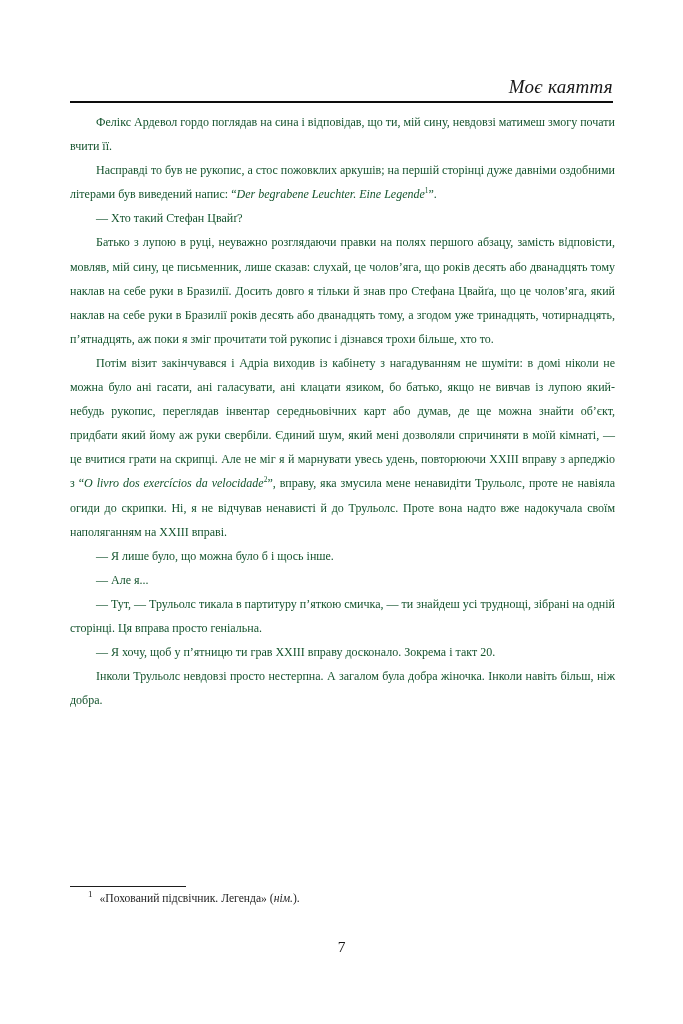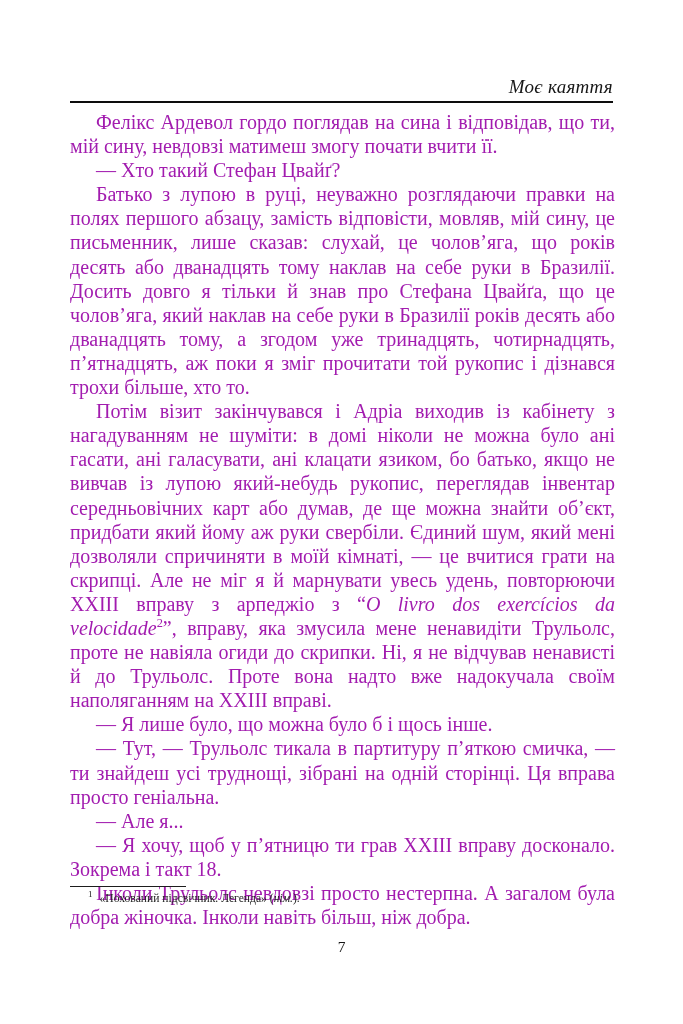--- a/index.html
+++ b/index.html
@@ -48,25 +48,25 @@
     height: 0;
     border-top: 2.2px solid #0d0d0d;
   }
 
   
   .textblock {
     position: absolute;
     left: 70px;
     top: 110px;
     width: 545px;
-    font-size: 20px;
+    font-size: 12px;
     line-height: 24.1px;
     text-align: justify;
     text-justify: inter-word;
-    color: #a21caf;
+    color: #14532d;
     -webkit-font-smoothing: antialiased;
   }
 
   .textblock p {
     margin: 0;
     text-indent: 26px;
     hyphens: manual;
   }
 
   .textblock p.dialogue {
@@ -135,27 +135,28 @@
 <body>
 
 <div class="page">
 
   <div class="running-head">Моє каяття</div>
 
   <div class="head-rule"></div>
 
   <div class="textblock" id="textblock">
       <p>Фелікс Ардевол гордо поглядав на сина і відповідав, що ти, мій сину, невдовзі матимеш змогу почати вчити її.</p>
+      <p>Насправді то був не рукопис, а стос пожовклих аркушів; на першій сторінці дуже давніми оздобними літерами був виведений напис: “<em class="foreign">Der begrabene Leuchter. Eine Legende</em><sup class="fn">1</sup>”.</p>
       <p class="dialogue">— Хто такий Стефан Цвайґ?</p>
       <p>Батько з лупою в руці, неуважно розглядаючи правки на полях першого абзацу, замість відповісти, мовляв, мій сину, це письменник, лише сказав: слухай, це чолов’яга, що років десять або дванадцять тому наклав на себе руки в Бразилії. Досить довго я тільки й знав про Стефана Цвайґа, що це чолов’яга, який наклав на себе руки в Бразилії років десять або дванадцять тому, а згодом уже тринадцять, чотирнадцять, п’ятнадцять, аж поки я зміг прочитати той рукопис і дізнався трохи більше, хто то.</p>
       <p>Потім візит закінчувався і Адріа виходив із кабінету з нагадуванням не шуміти: в домі ніколи не можна було ані гасати, ані галасувати, ані клацати язиком, бо батько, якщо не вивчав із лупою який-небудь рукопис, переглядав інвентар середньовічних карт або думав, де ще можна знайти об’єкт, придбати який йому аж руки свербіли. Єдиний шум, який мені дозволяли спричиняти в моїй кімнаті, — це вчитися грати на скрипці. Але не міг я й марнувати увесь удень, повторюючи XXIII вправу з арпеджіо з “<em class="foreign">O livro dos exercícios da velocidade</em><sup class="fn">2</sup>”, вправу, яка змусила мене ненавидіти Трульолс, проте не навіяла огиди до скрипки. Ні, я не відчував ненависті й до Трульолс. Проте вона надто вже надокучала своїм наполяганням на XXIII вправі.</p>
       <p class="dialogue">— Я лише було, що можна було б і щось інше.</p>
+      <p class="dialogue">— Але я...</p>
       <p class="dialogue">— Тут, — Трульолс тикала в партитуру п’яткою смичка, — ти знайдеш усі труднощі, зібрані на одній сторінці. Ця вправа просто геніальна.</p>
-      <p class="dialogue">— Але я...</p>
-      <p class="dialogue">— Я хочу, щоб у п’ятницю ти грав XXIII вправу досконало. Зокрема і такт 18.</p>
+      <p class="dialogue">— Я хочу, щоб у п’ятницю ти грав XXIII вправу досконало. Зокрема і такт 20.</p>
       <p>Інколи Трульолс невдовзі просто нестерпна. А загалом була добра жіночка. Інколи навіть більш, ніж добра.</p>
     </div>
 
   <div class="fn-rule"></div>
 
   <div class="footnotes" id="footnotes">
       <div class="fn-item"><span class="fn-marker">1</span>«Похований підсвічник. Легенда» (<span class="lang">нім.</span>).</div>
     </div>
 
   <div class="folio">7</div>

